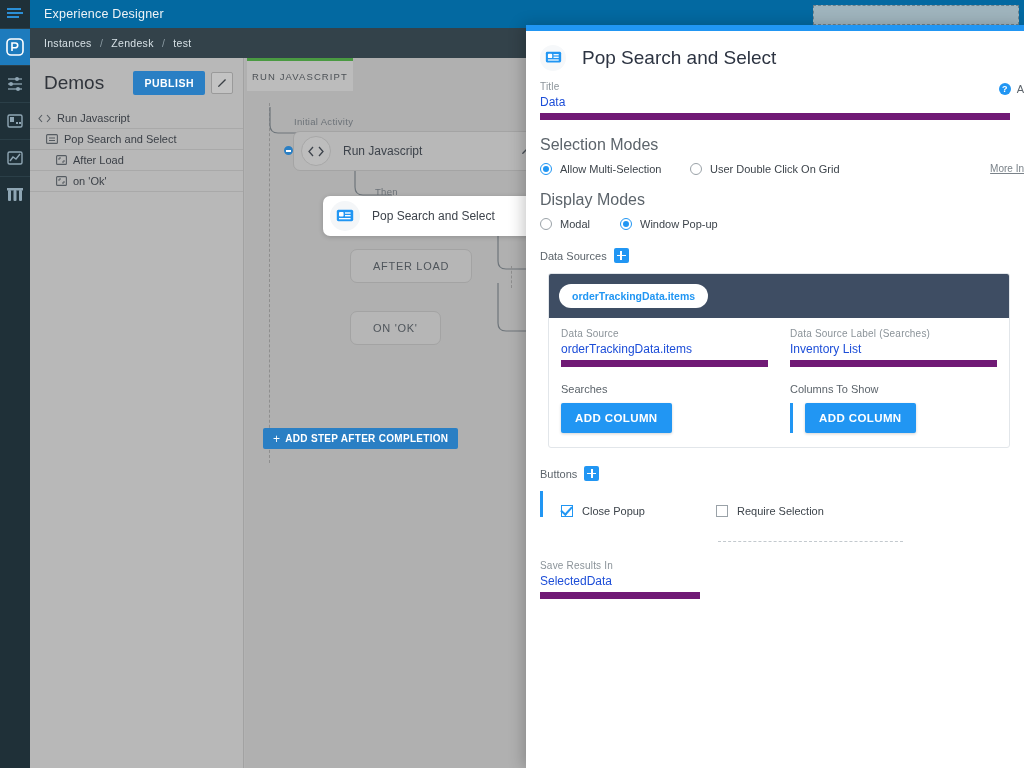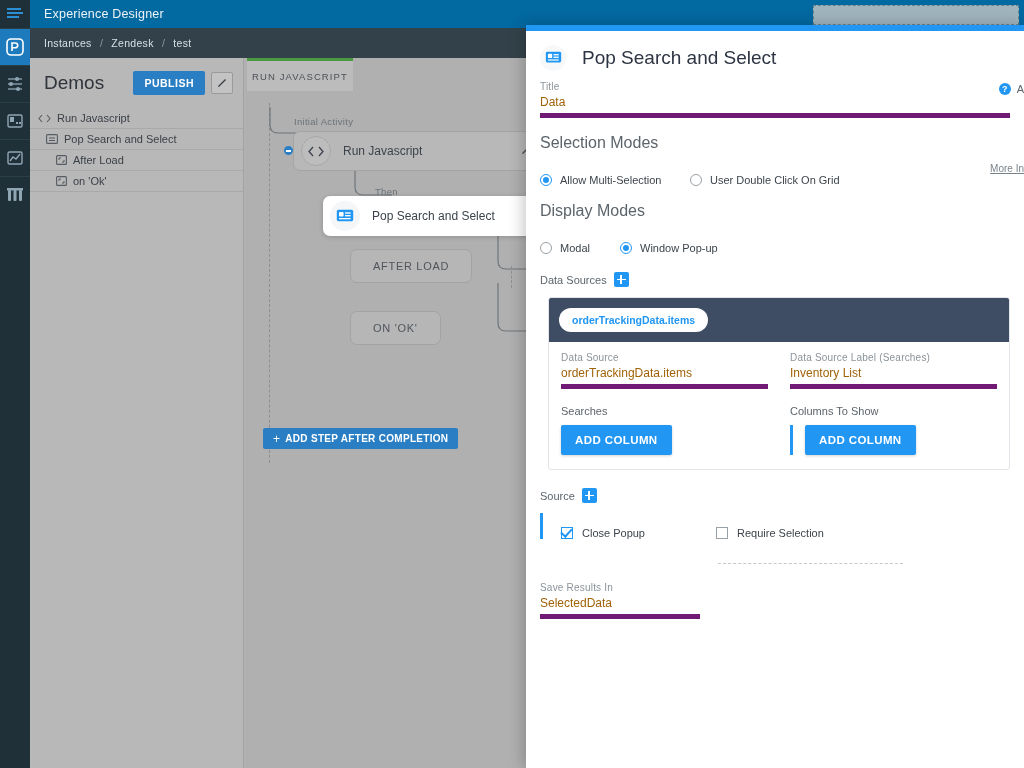--- a/index.html
+++ b/index.html
@@ -149,25 +149,25 @@
   }
   .modal-title { font-size: 19px; color: #2d3442; margin-left: 16px; }
   .more-info {
     position: absolute; right: 0px; top: 82px; font-size: 10px; color: #7a8289;
     text-decoration: underline; cursor: pointer;
   }
   .mbody { padding: 0 14px; position: relative; }
   .field { margin-top: 10px; }
   .field-lbl { font-size: 10px; color: #8b9399; letter-spacing: .2px; }
   .field-val {
-    font-size: 12px; color: #a16207; padding: 3px 0 4px 0;
-    border-bottom: 5px solid #701a75;
+    font-size: 12px; color: #1d4ed8; padding: 3px 0 4px 0;
+    border-bottom: 7px solid #701a75;
   }
   .grp-title { font-size: 16px; color: #5c646b; margin-top: 16px; }
-  .radio-row { display: flex; align-items: center; margin-top: 22px; }
+  .radio-row { display: flex; align-items: center; margin-top: 9px; }
   .radio { display: flex; align-items: center; cursor: pointer; }
   .rb {
     width: 12px; height: 12px; border-radius: 50%; border: 1.5px solid #9aa2a8;
     margin-right: 8px; position: relative; background: #fff;
   }
   .rb.on { border-color: #2196f3; }
   .rb.on:after {
     content: ''; position: absolute; left: 2px; top: 2px; width: 6px; height: 6px;
     border-radius: 50%; background: #2196f3;
   }
@@ -533,21 +533,21 @@
             <div class="sub-lbl">Columns To Show</div>
             <div class="accent-btn-wrap">
               <div class="accent-bar"></div>
               <button class="blue-btn">ADD COLUMN</button>
             </div>
           </div>
         </div>
       </div>
 
       <div class="section-hdr">
-        <span class="t">Source</span>
+        <span class="t">Buttons</span>
         <span class="plus-btn"></span>
       </div>
 
       <div class="btn-row">
         <div class="btn-accent"></div>
         <div class="btn-fields">
           <label class="chk" style="width:155px;">
             <span class="cb on"></span>
             <span>Close Popup</span>
           </label>

